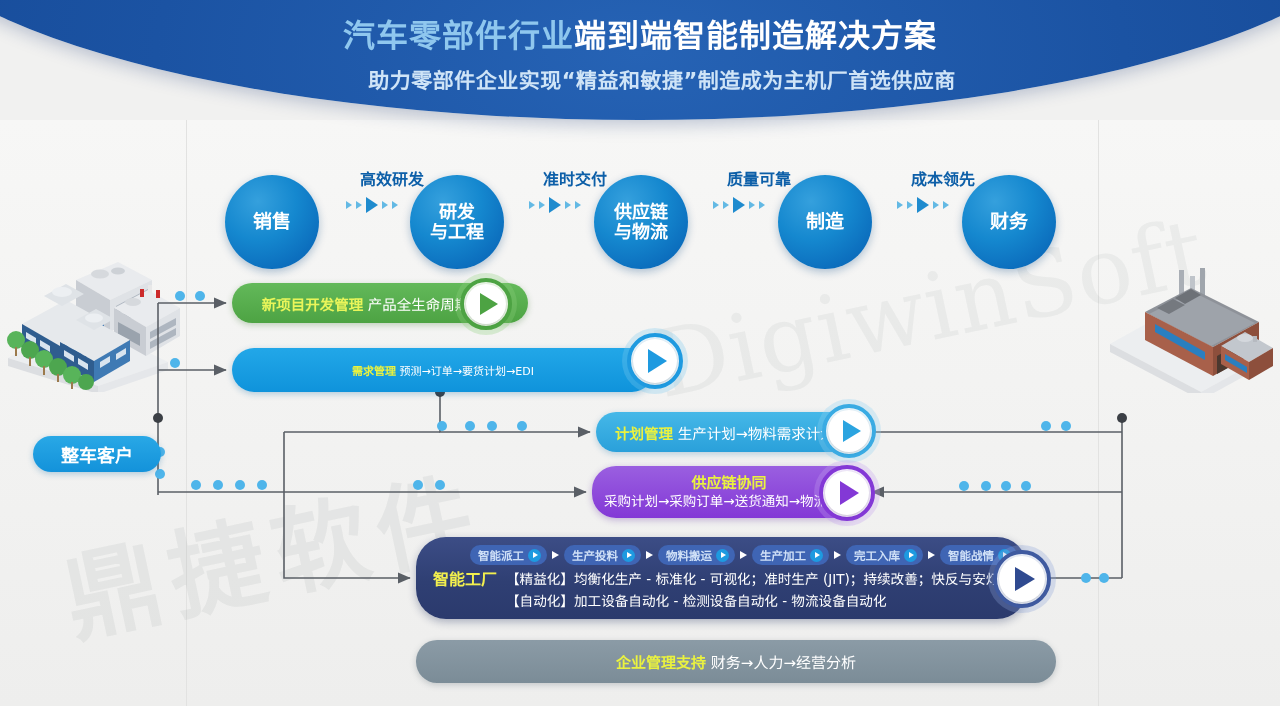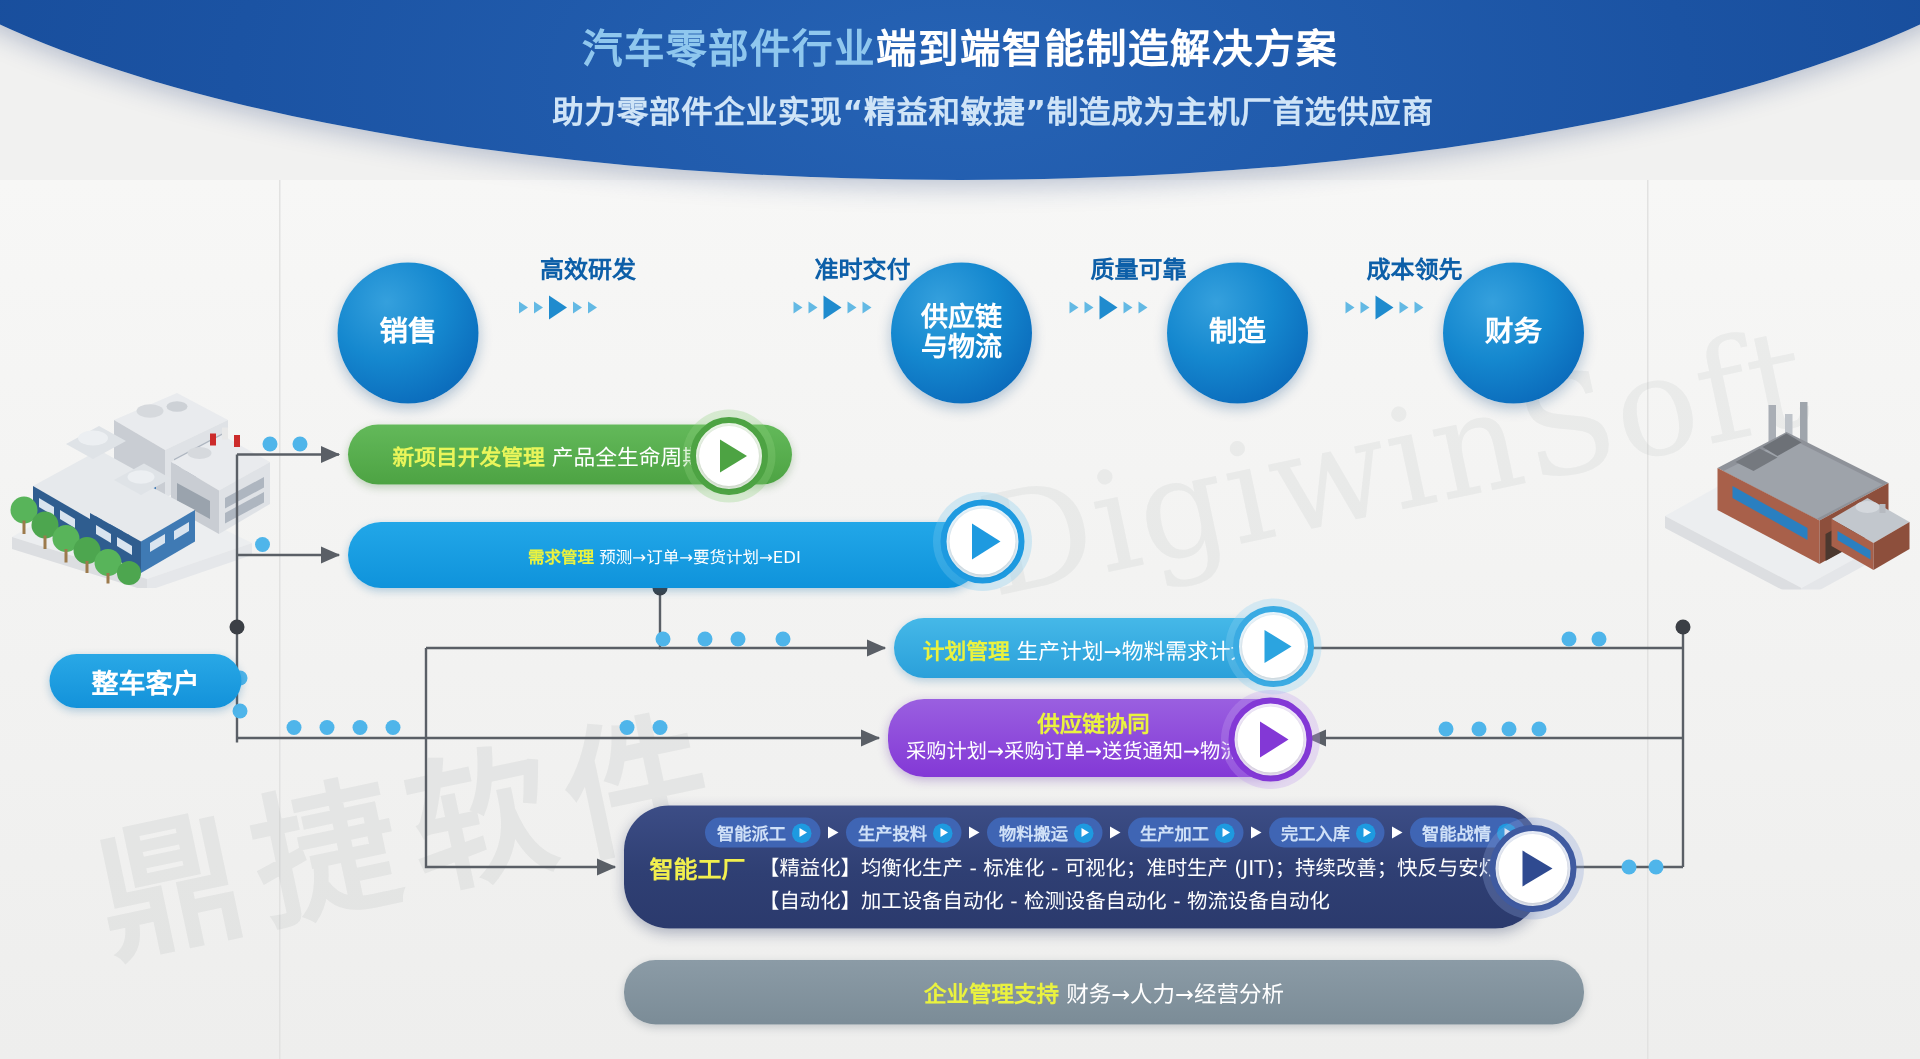--- a/index.html
+++ b/index.html
@@ -26,21 +26,21 @@
     position:absolute;left:-120px;top:-330px;width:1520px;height:450px;
     border-radius:50% / 50%;
     background:radial-gradient(ellipse at 50% 85%, #2663b5 0%, #1b53a3 45%, #13448f 100%);
     box-shadow:0 4px 18px rgba(20,50,110,.28);
   }
   #header-text{
     position:absolute;left:0;top:0;width:1280px;height:120px;
     display:flex;flex-direction:column;align-items:center;justify-content:flex-start;
     padding-top:18px;box-sizing:border-box;
   }
-  .h-title{font-size:27px;font-weight:bold;letter-spacing:1px;white-space:nowrap;
+  .h-title{font-size:32px;font-weight:bold;letter-spacing:1px;white-space:nowrap;
     font-family:"DejaVu Sans",sans-serif;line-height:1.15;}
   .h-title .part1{color:#8fc7ee;}
   .h-title .part2{color:#ffffff;}
   .h-sub{margin-top:9px;font-size:21px;color:#cfe4f7;font-weight:bold;letter-spacing:.5px;
     font-family:"DejaVu Sans",sans-serif;white-space:nowrap;margin-left:44px;}
 
   
   #flow-row{position:absolute;left:0;top:160px;width:1280px;height:125px;}
   .fcircle{
     position:absolute;width:94px;height:94px;border-radius:50%;
@@ -259,20 +259,25 @@
     </div>
     <div class="fgap" style="left:320px;top:6px;">
       <div class="cap">高效研发</div>
       <div class="arrows">
         <span class="tri sm"></span>
         <span class="tri sm"></span>
         <span class="tri big"></span>
         <span class="tri sm"></span>
         <span class="tri sm"></span>
       </div>
+    </div>
+    <div class="fcircle two-line" style="left:410px;top:15px;">
+      <span>
+        <span>研发</span><br><span>与工程</span>
+      </span>
     </div>
     <div class="fgap" style="left:503px;top:6px;">
       <div class="cap">准时交付</div>
       <div class="arrows">
         <span class="tri sm"></span>
         <span class="tri sm"></span>
         <span class="tri big"></span>
         <span class="tri sm"></span>
         <span class="tri sm"></span>
       </div>

